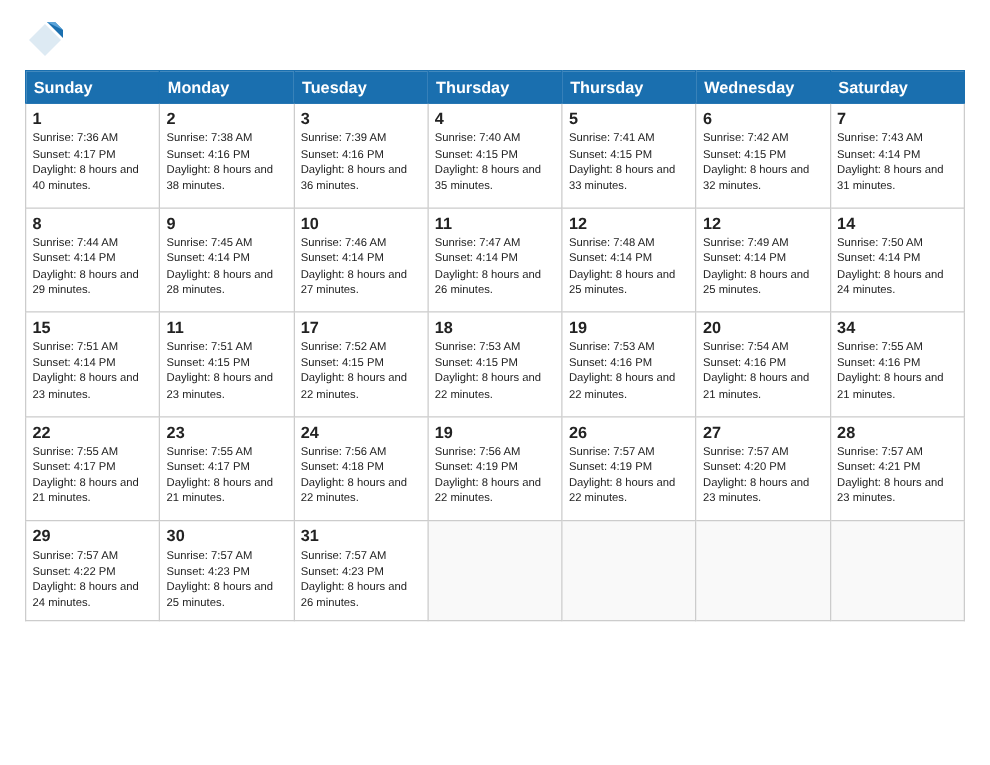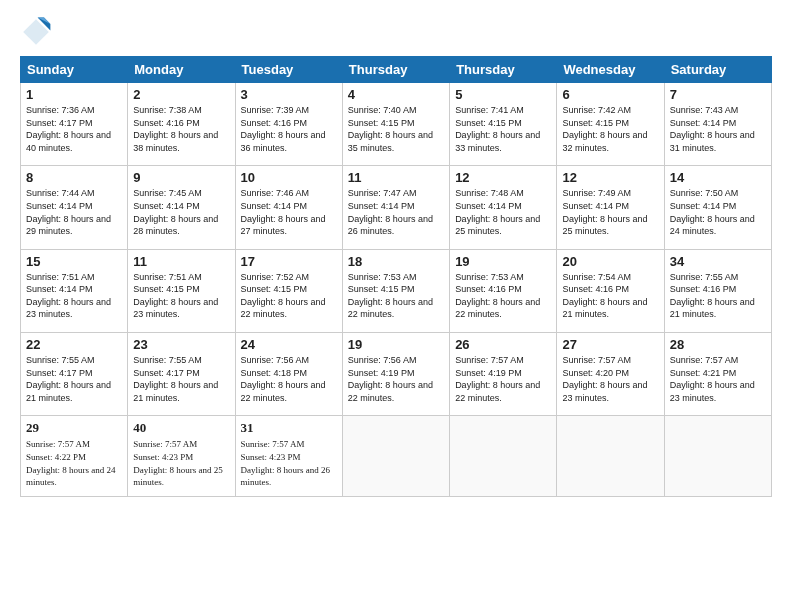--- a/index.html
+++ b/index.html
@@ -94,21 +94,20 @@
       font-size: 9px;
       line-height: 1.4;
       color: #222;
       text-align: right;
     }
     .empty-cell {
       background: #f9f9f9;
     }
     tr:last-child td {
       height: 70px;
-      font-family: Liberation Serif, serif;
     }
   </style>
 </head>
 <body>
 
 <div class="page">
   <div class="header">
     <div class="logo">
       <svg class="logo-icon" viewBox="0 0 40 40">
         <polygon points="20,4 36,20 20,36 4,20" fill="#1a6faf" opacity="0.15"></polygon>
@@ -258,21 +257,21 @@
     <span class="day-num">28</span>
     <span class="day-info">Sunrise: 7:57 AM<br>Sunset: 4:21 PM<br>Daylight: 8 hours and 23 minutes.</span>
   </td>
         </tr>
         <tr>
           <td>
     <span class="day-num">29</span>
     <span class="day-info">Sunrise: 7:57 AM<br>Sunset: 4:22 PM<br>Daylight: 8 hours and 24 minutes.</span>
   </td>
           <td>
-    <span class="day-num">40</span>
+    <span class="day-num">30</span>
     <span class="day-info">Sunrise: 7:57 AM<br>Sunset: 4:23 PM<br>Daylight: 8 hours and 25 minutes.</span>
   </td>
           <td>
     <span class="day-num">31</span>
     <span class="day-info">Sunrise: 7:57 AM<br>Sunset: 4:23 PM<br>Daylight: 8 hours and 26 minutes.</span>
   </td>
           <td class="empty-cell"></td>
           <td class="empty-cell"></td>
           <td class="empty-cell"></td>
           <td class="empty-cell"></td>

